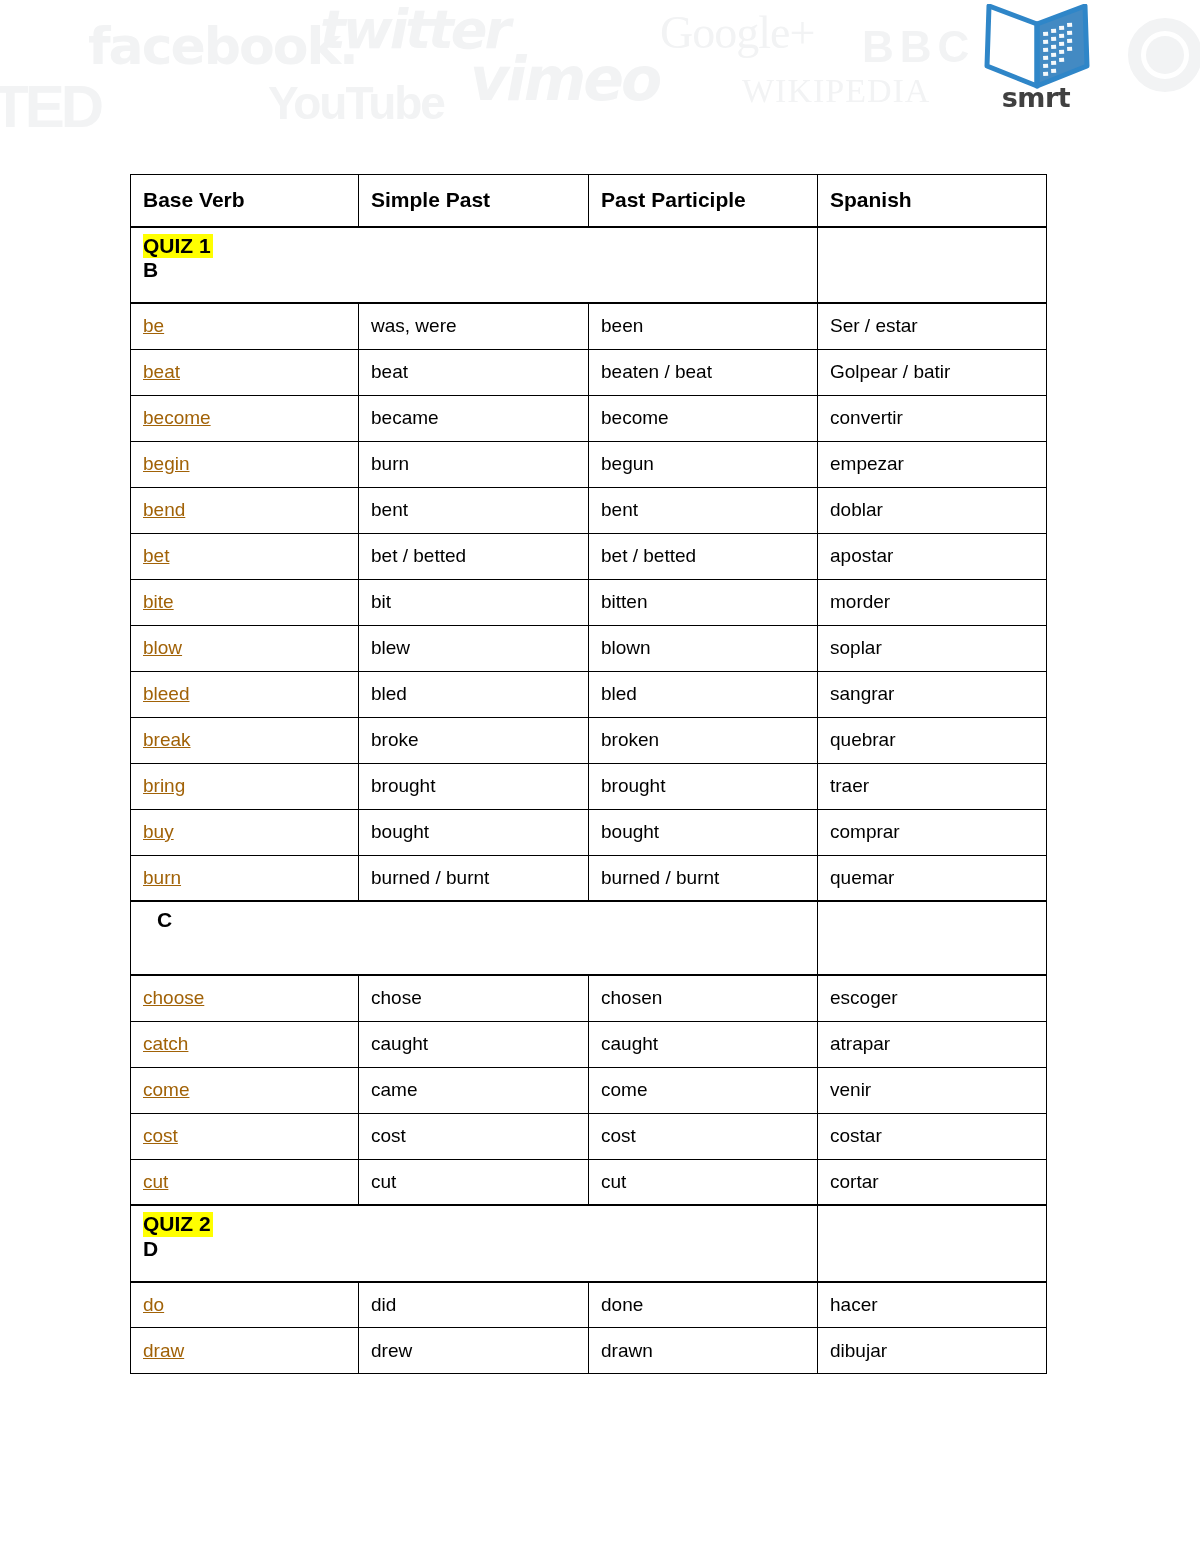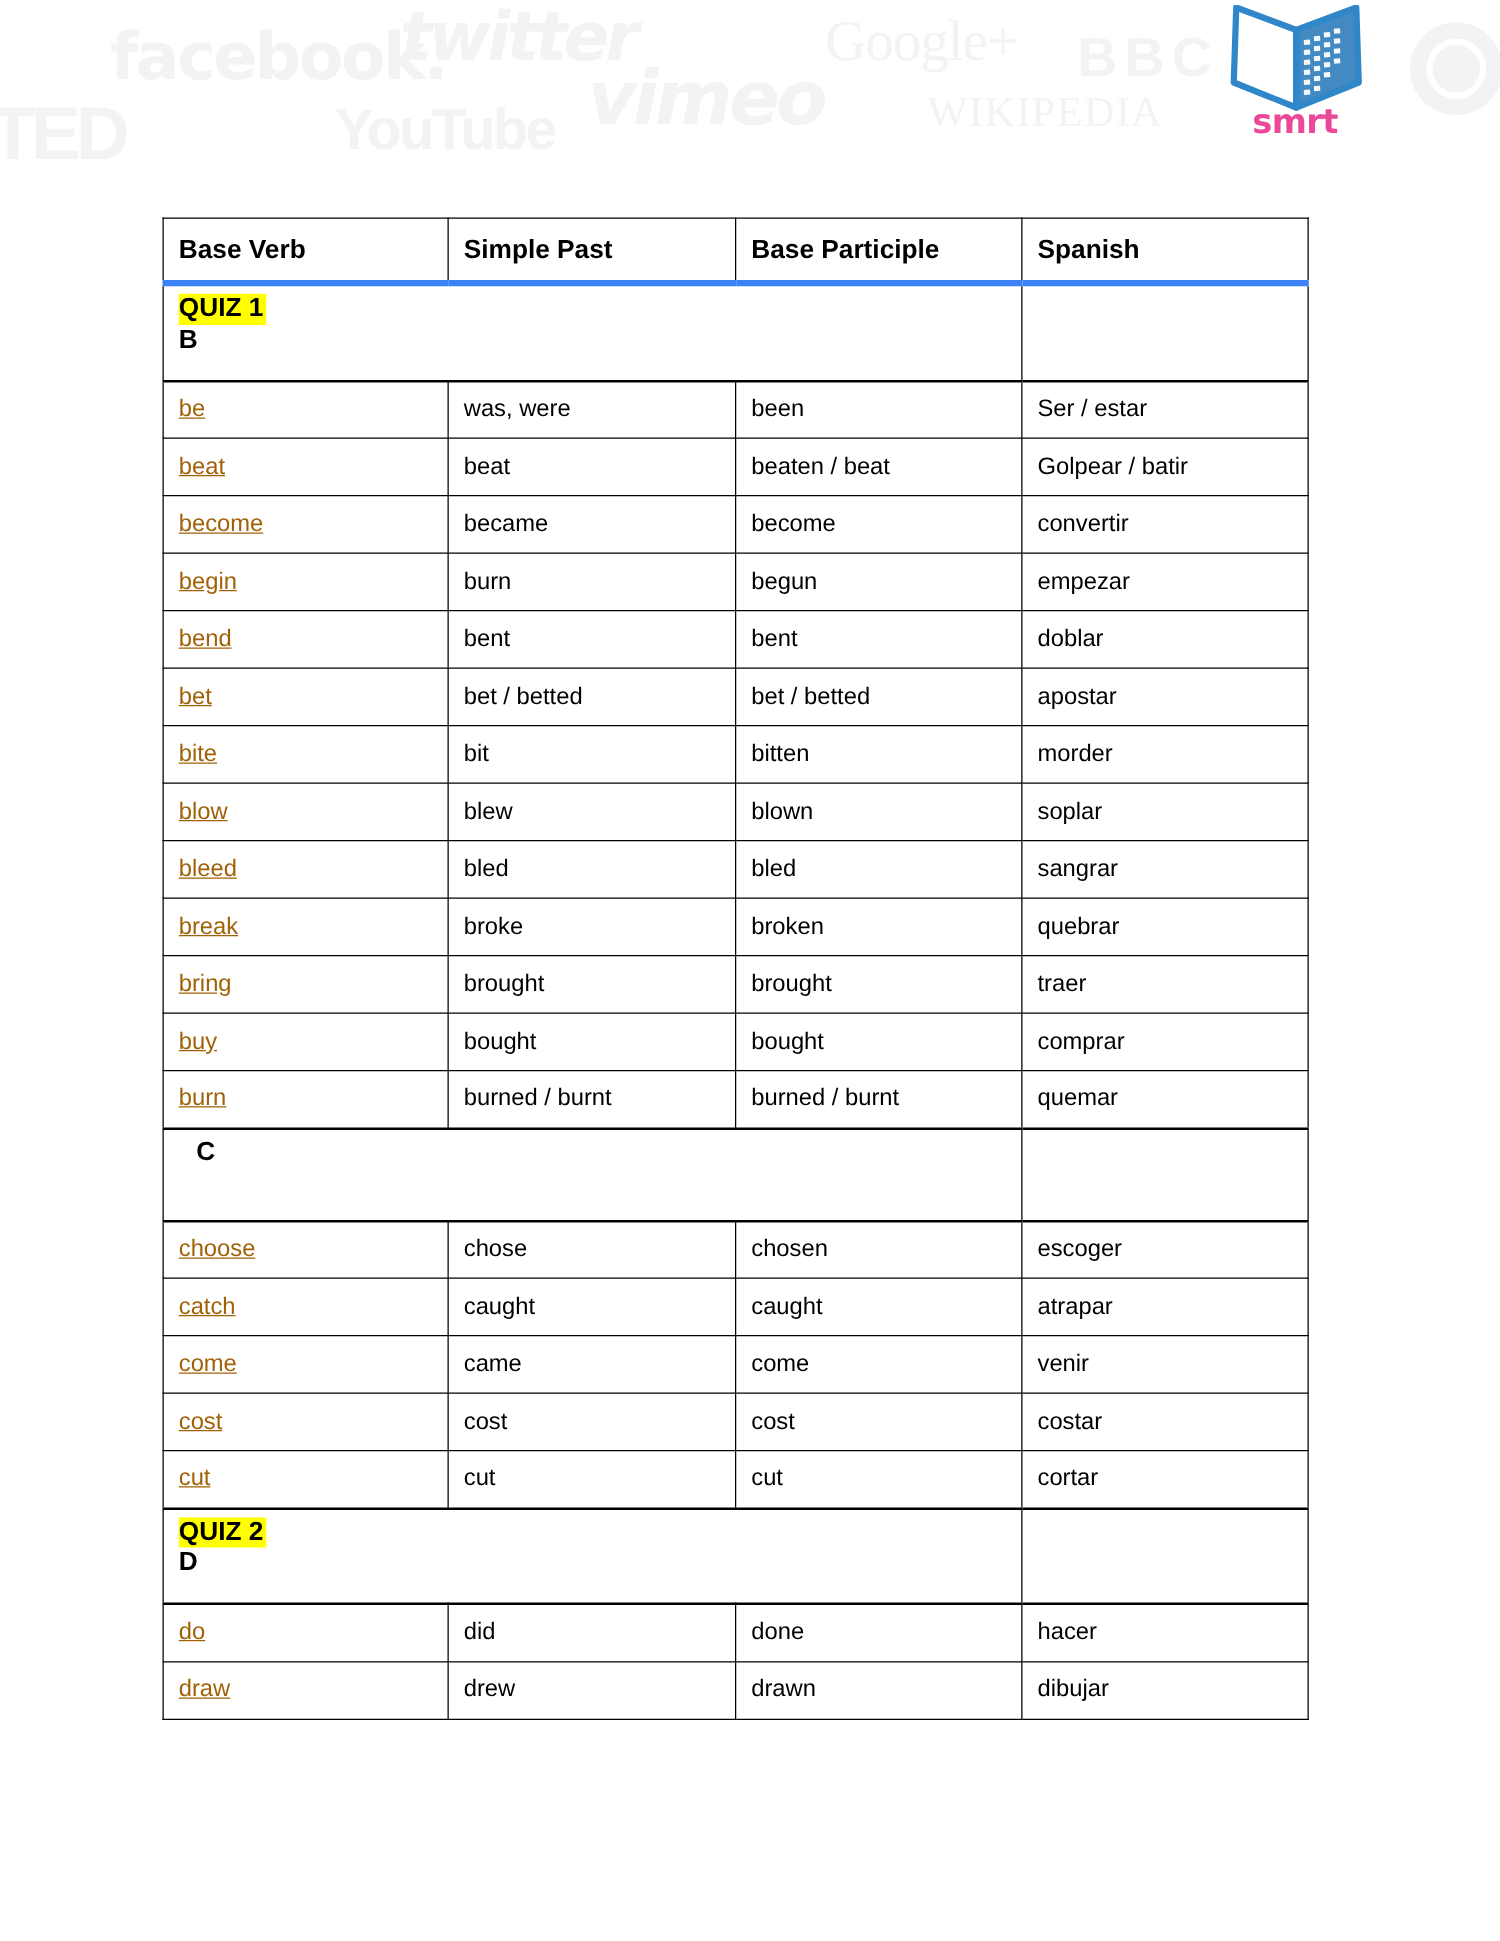--- a/index.html
+++ b/index.html
@@ -63,21 +63,21 @@
     height: 112px;
   }
   .smrt-word {
     position: absolute;
     left: 0; top: 78px;
     width: 122px;
     text-align: center;
     font-family: "DejaVu Sans", sans-serif;
     font-weight: bold;
     font-size: 27px;
-    color: #ec4899;
+    color: #404040;
     letter-spacing: -0.5px;
   }
 
   
   .verb-table {
     position: absolute;
     left: 130px;
     top: 174px;
     width: 916px;
     border-collapse: collapse;
@@ -92,21 +92,21 @@
     color: #000000;
     height: 46px;
     box-sizing: border-box;
     font-weight: normal;
     overflow: hidden;
   }
   .verb-table th {
     font-weight: bold;
     font-size: 21px;
     height: 52px;
-    border-bottom: 5px solid #3b82f6;
+    border-bottom: 1px solid #3b82f6;
   }
   col.c1 { width: 228px; }
   col.c2 { width: 230px; }
   col.c3 { width: 229px; }
   col.c4 { width: 229px; }
 
   a.verb-link {
     color: #a16207;
     text-decoration: underline;
     font-size: 19px;
@@ -197,21 +197,21 @@
   <colgroup>
     <col class="c1">
       <col class="c2">
       <col class="c3">
       <col class="c4">
   </colgroup>
   <thead>
     <tr>
       <th>Base Verb</th>
       <th>Simple Past</th>
-      <th>Base Participle</th>
+      <th>Past Participle</th>
       <th>Spanish</th>
     </tr>
   </thead>
   <tbody id="table-body">
       <tr class="section-row">
         <td colspan="3"><span class="quiz-tag">QUIZ 1</span><br><span class="letter-tag">B</span></td>
         <td></td>
       </tr>
       <tr>
         <td><a class="verb-link">be</a></td>

